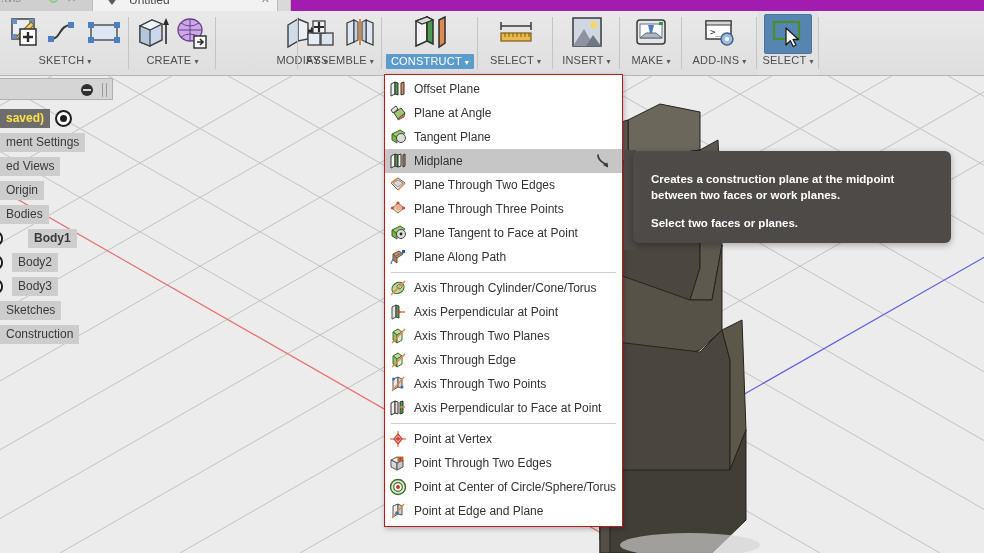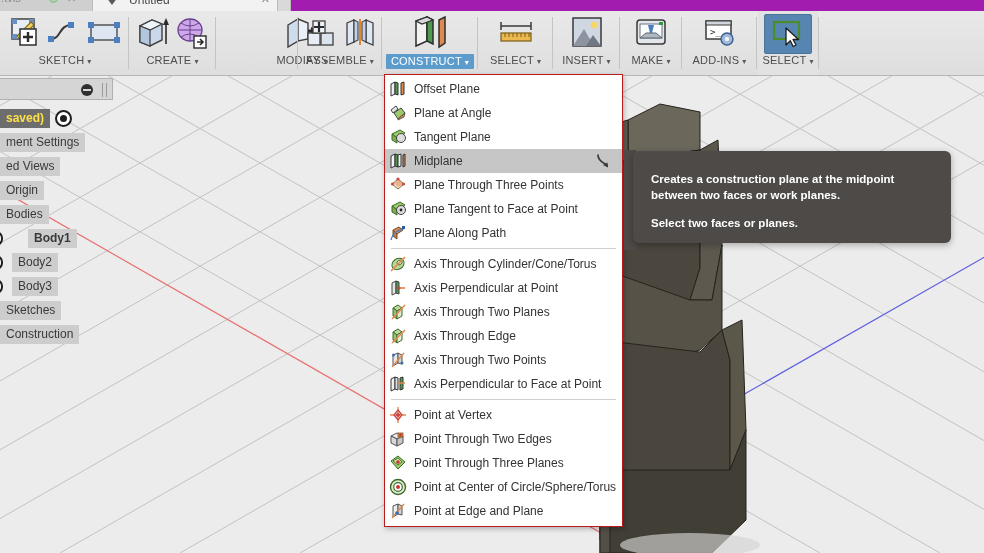--- a/index.html
+++ b/index.html
@@ -445,20 +445,31 @@
         <polygon points="14,3 16,2 16,14 14,15" fill="#e08a4e" stroke="#333" stroke-width="1"></polygon>
       </svg>
     </span>
     <span class="mtx">Midplane</span>
     <svg class="retarrow" viewBox="0 0 16 16">
       <path d="M3 2 C3 10 13 11 12 13" stroke="#3a3a3a" stroke-width="1.7" fill="none" stroke-linecap="round"></path>
       <polygon points="8,12 13,14.5 12.5,9.5" fill="#3a3a3a"></polygon>
     </svg>
   </div>
 
+  <div class="mi">
+    <span class="mico">
+      <svg width="18" height="18" viewBox="0 0 18 18">
+        <polygon points="2,7 9,2 16,7 9,14" fill="#ededed" stroke="#555" stroke-width="1"></polygon>
+        <polygon points="4,7 9,4 14,7 9,11" fill="#d9d9d9" stroke="#777" stroke-width=".8"></polygon>
+        <path d="M2 7 L9 2" stroke="#e08a4e" stroke-width="1.6"></path>
+        <path d="M9 14 L16 7" stroke="#e08a4e" stroke-width="1.6"></path>
+      </svg>
+    </span>
+    <span class="mtx">Plane Through Two Edges</span>
+  </div>
 
   <div class="mi">
     <span class="mico">
       <svg width="18" height="18" viewBox="0 0 18 18">
         <polygon points="3,8 9,3 15,8 9,13" fill="#f0e2d0" stroke="#8a6a3a" stroke-width="1"></polygon>
         <polygon points="5,7 10,4 14,8 9,11" fill="#e08a4e" opacity=".55"></polygon>
         <circle cx="3.5" cy="8" r="1.6" fill="#cc4444"></circle>
         <circle cx="9" cy="3" r="1.6" fill="#cc4444"></circle>
         <circle cx="14.5" cy="8" r="1.6" fill="#cc4444"></circle>
       </svg>
@@ -583,30 +594,20 @@
         <polygon points="2,6 8,3 14,6 8,9" fill="#ededed" stroke="#555" stroke-width="1"></polygon>
         <polygon points="2,6 8,9 8,16 2,13" fill="#d8d8d8" stroke="#555" stroke-width="1"></polygon>
         <polygon points="14,6 8,9 8,16 14,13" fill="#c6c6c6" stroke="#555" stroke-width="1"></polygon>
         <rect x="9" y="3" width="5" height="4" fill="#e08a4e" stroke="#8a5020" stroke-width=".8"></rect>
         <circle cx="11.5" cy="5" r="1.3" fill="#cc3333"></circle>
       </svg>
     </span>
     <span class="mtx">Point Through Two Edges</span>
   </div>
 
-  <div class="mi">
-    <span class="mico">
-      <svg width="18" height="18" viewBox="0 0 18 18">
-        <polygon points="2,7 9,2 16,8 9,15" fill="#9ec96a" stroke="#3c6b2a" stroke-width="1"></polygon>
-        <polygon points="4,7 9,4 13,8 9,11" fill="#c7e0a6" stroke="#3c6b2a" stroke-width=".8"></polygon>
-        <circle cx="9" cy="8" r="1.8" fill="#cc3333"></circle>
-      </svg>
-    </span>
-    <span class="mtx">Point Through Three Planes</span>
-  </div>
 
   <div class="mi">
     <span class="mico">
       <svg width="18" height="18" viewBox="0 0 18 18">
         <circle cx="9" cy="9" r="7.5" fill="#dfeecd" stroke="#3c6b2a" stroke-width="1.4"></circle>
         <circle cx="9" cy="9" r="4.3" fill="#ffffff" stroke="#3c6b2a" stroke-width="1.2"></circle>
         <circle cx="9" cy="9" r="2" fill="#cc3333"></circle>
       </svg>
     </span>
     <span class="mtx">Point at Center of Circle/Sphere/Torus</span>

